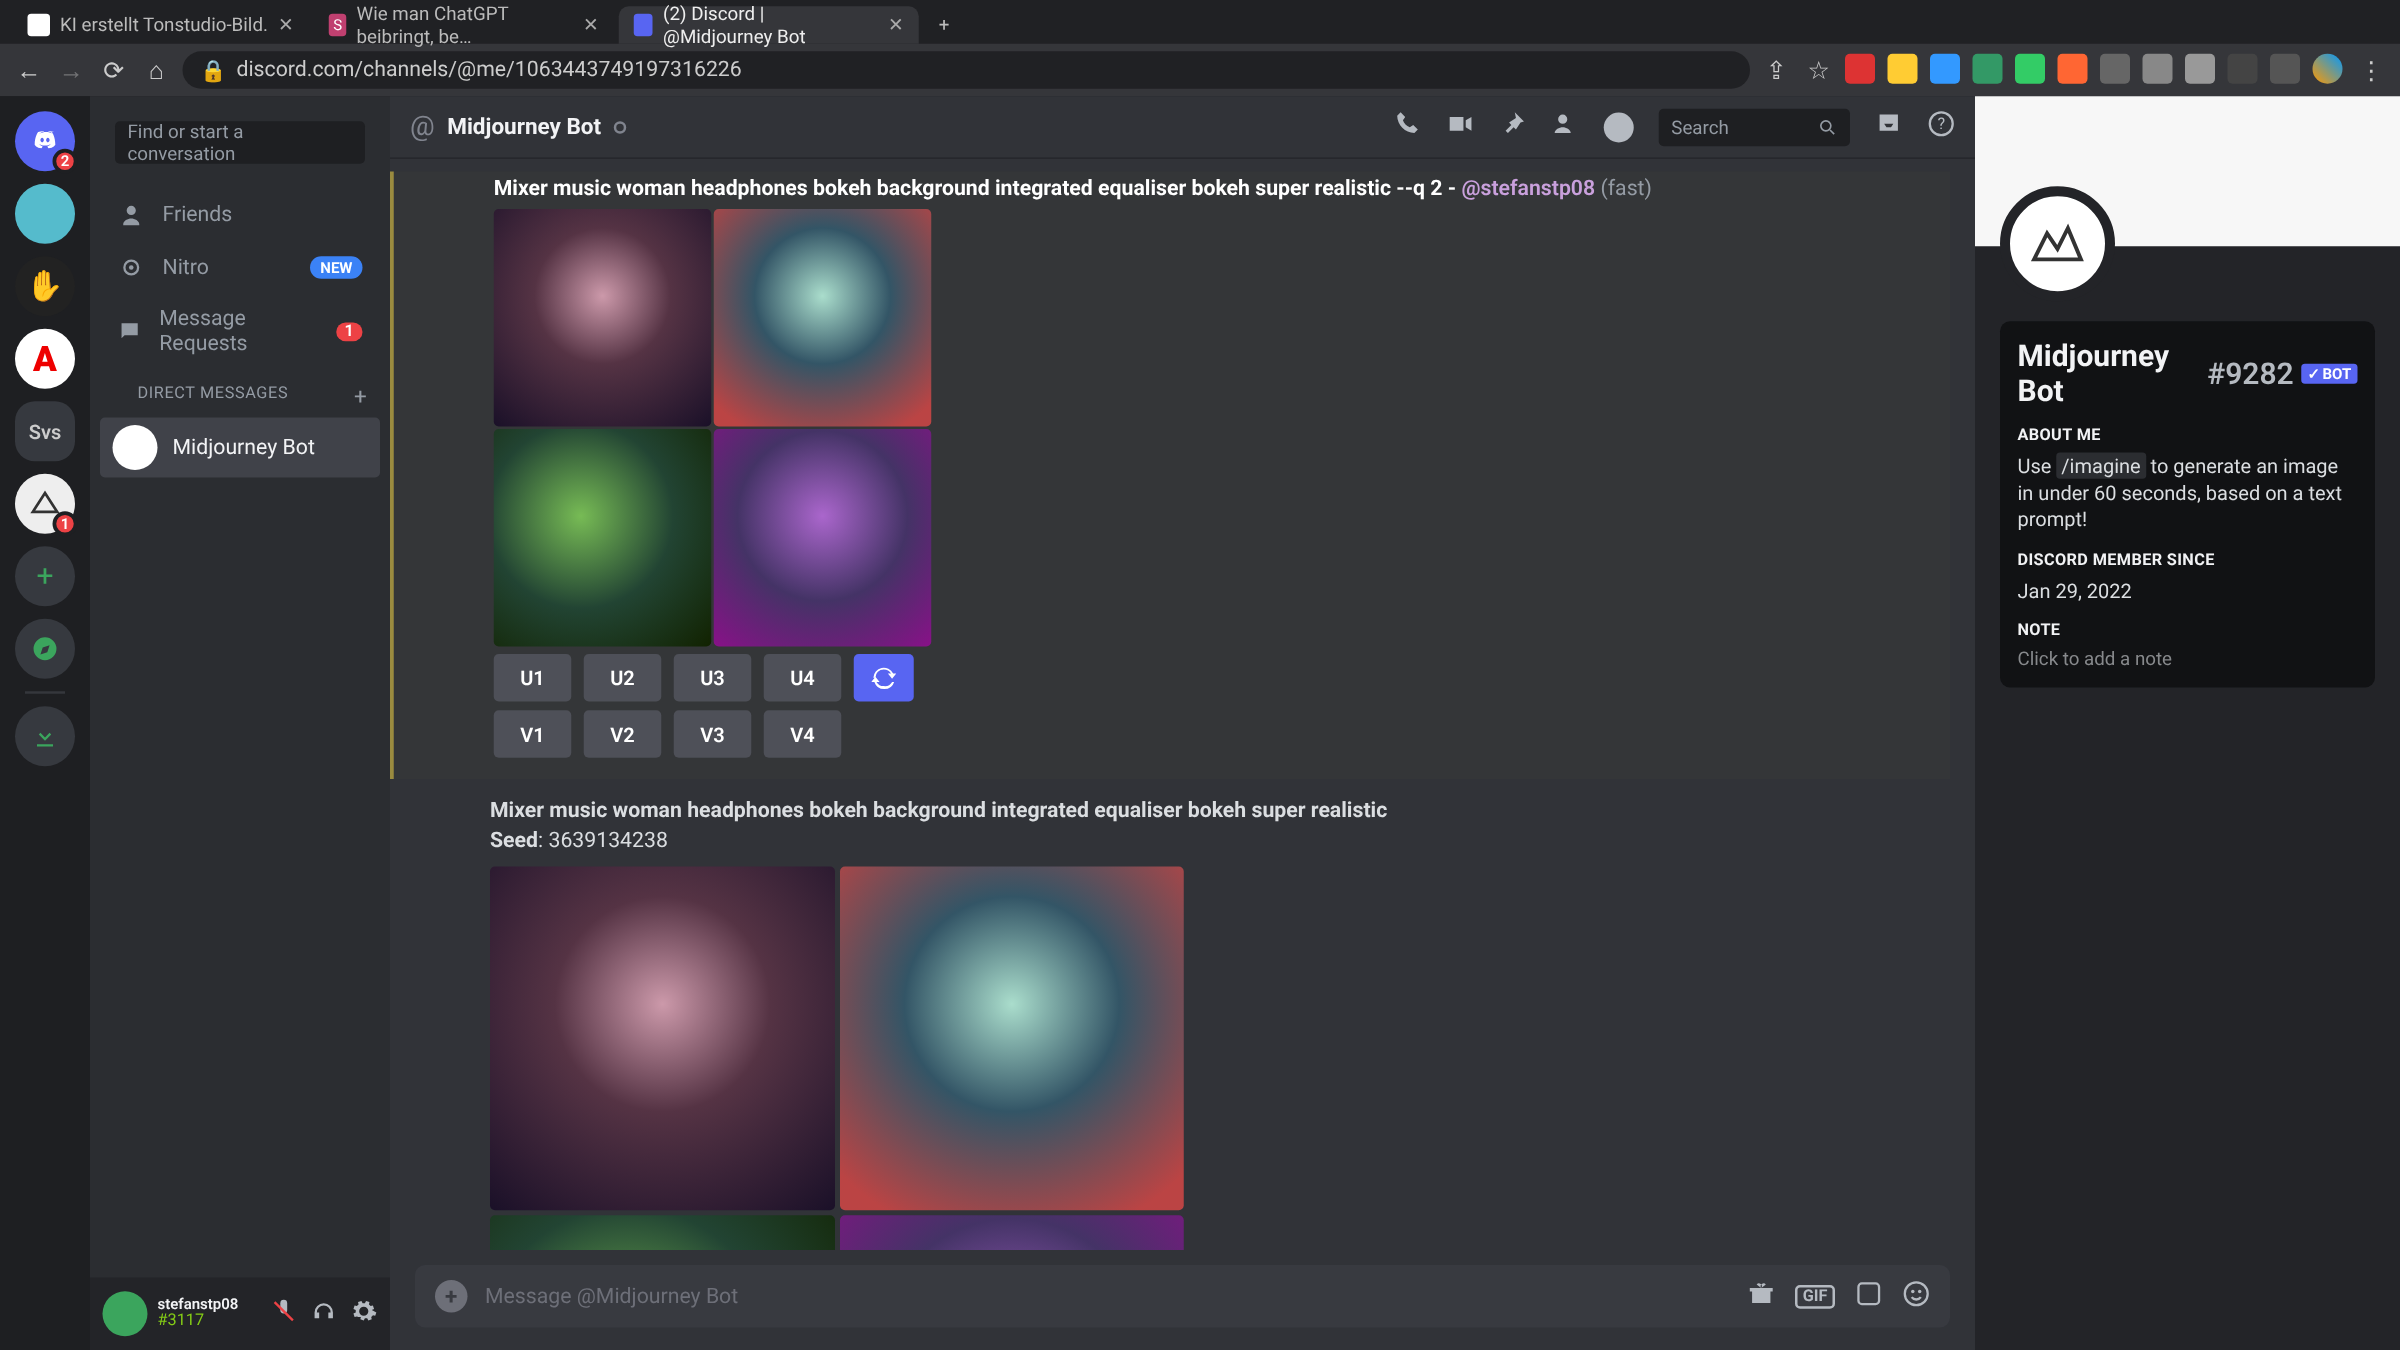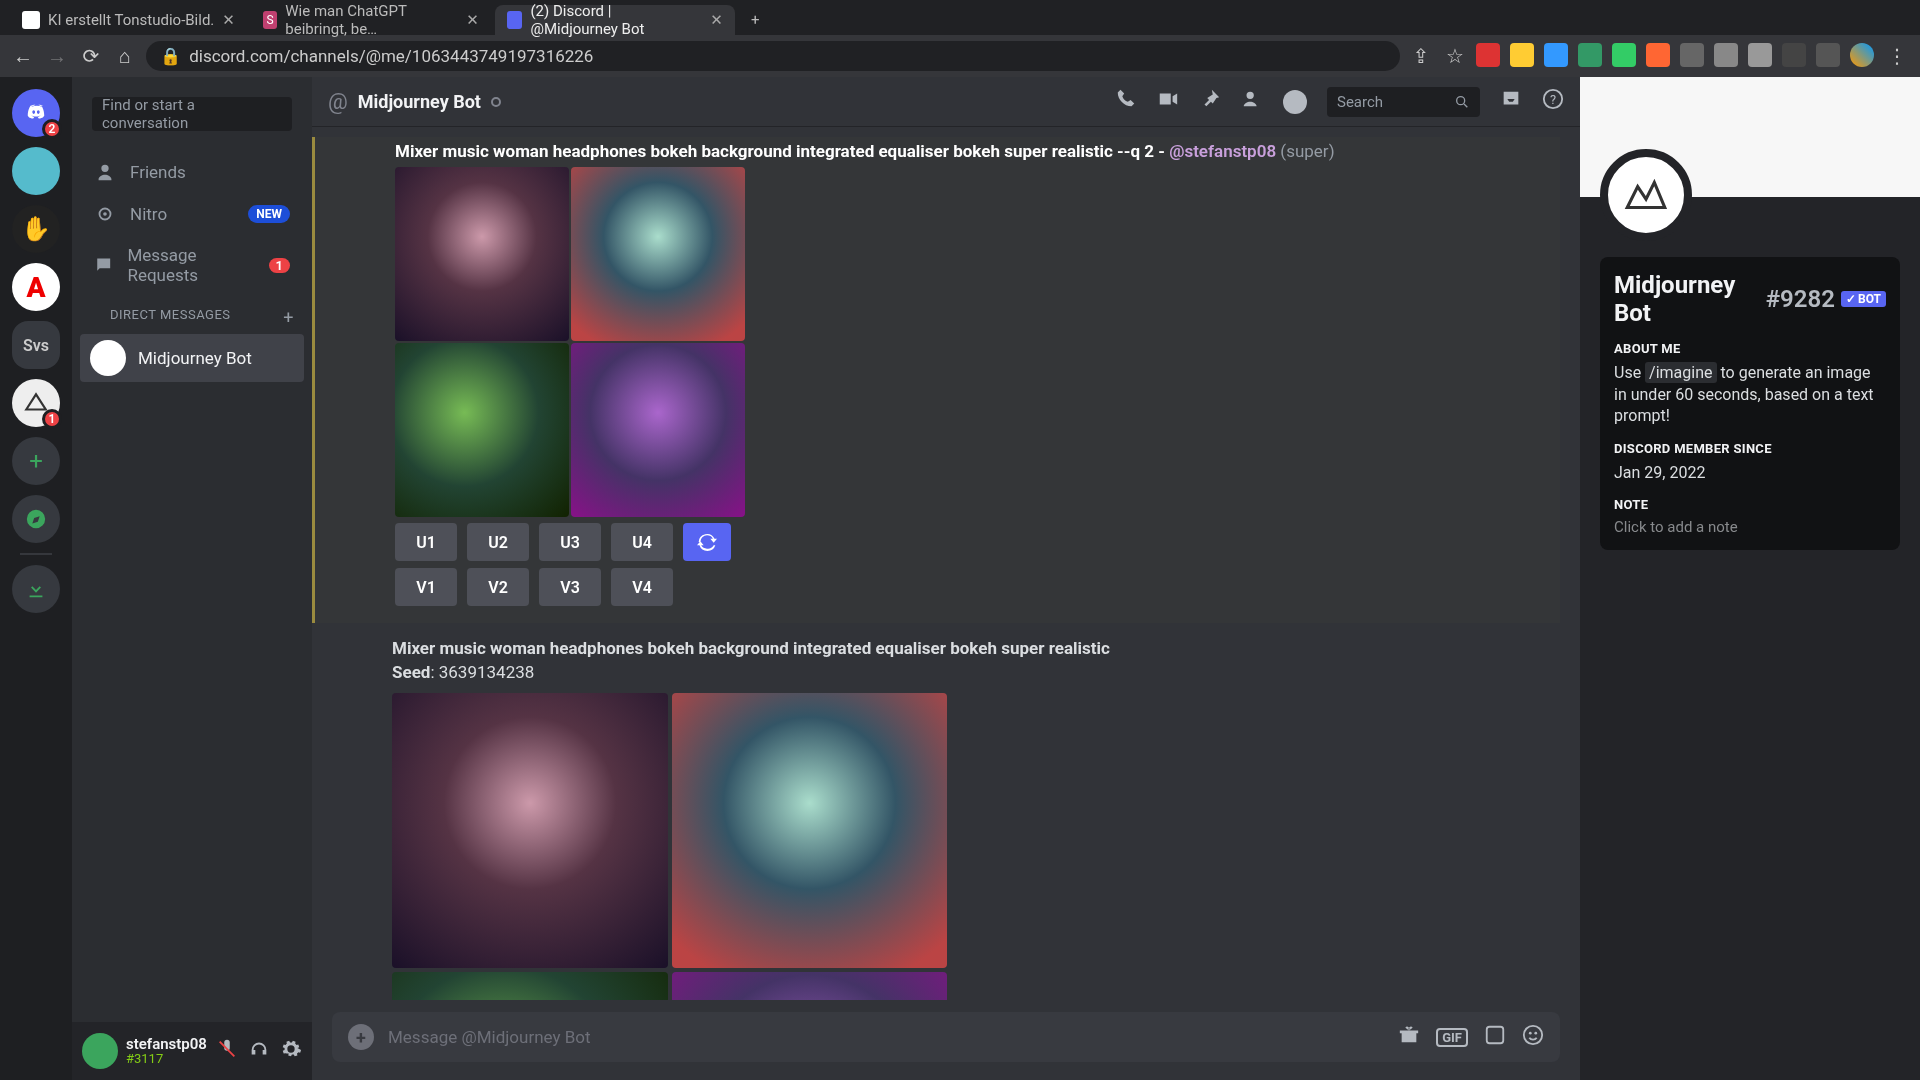--- a/index.html
+++ b/index.html
@@ -37,21 +37,21 @@
 .nav-item .count { margin-left:auto; background:#ed4245; color:#fff; border-radius:10px; padding:0 7px; font-size:13px; font-weight:600; }
 .dm-header { display:flex; justify-content:space-between; padding:12px 18px 4px; font-size:13px; color:#949ba4; letter-spacing:.5px; font-weight:400;margin-left:20px;}
 .dm-item { display:flex; align-items:center; padding:6px 10px; margin:2px 8px; border-radius:4px; gap:12px; }
 .dm-item.active { background:#404249; }
 .dm-avatar { width:36px; height:36px; border-radius:50%; background:#888; }
 .dm-item .txt { color:#f2f3f5; font-size:17px; }
 .dm-item .sub { color:#949ba4; font-size:13px; }
 .user-panel { margin-top:auto; background:#232428; height:58px; display:flex; align-items:center; padding:0 10px; gap:8px; }
 .user-panel .ava { width:36px; height:36px; border-radius:50%; background:#3ba55d; position:relative;}
 .user-panel .info { line-height:1.1; }
-.user-panel .name { color:#f2f3f5; font-size:15px; font-weight:600;}
+.user-panel .name { color:#f2f3f5; font-size:12px; font-weight:600;}
 .user-panel .disc { color:#84cc16; font-size:13px;}
 .user-panel .ctl { margin-left:auto; display:flex; gap:10px; color:#b5bac1; }
 
 .chat-area { flex:1; background:#313338; display:flex; flex-direction:column; position:relative;}
 .chat-header { height:50px; border-bottom:1px solid #232428; display:flex; align-items:center; padding:0 16px; gap:10px; }
 .chat-header .at { color:#80848e; font-size:22px;}
 .chat-header .title { font-weight:700; color:#f2f3f5; font-size:18px;}
 .header-icons { margin-left:auto; display:flex; gap:20px; color:#b5bac1; font-size:20px; align-items:center;}
 .head-search { background:#1e1f22; border-radius:4px; height:30px; width:153px; display:flex; align-items:center; padding:0 10px; font-size:15px; color:#949ba4; justify-content:space-between;}
 
@@ -88,21 +88,21 @@
 .pp-ava svg { width:50px; height:50px; }
 .pp-card { background:#111214; border-radius:8px; padding:14px; }
 .pp-name { font-size:24px; font-weight:700; color:#f2f3f5; display:flex; align-items:center; gap:6px;}
 .pp-name .disc { color:#b5bac1; font-weight:600;}
 .bot-tag { background:#5865f2; color:#fff; font-size:12px; padding:1px 5px; border-radius:3px; font-weight:700; display:inline-flex; align-items:center; gap:2px;}
 .section-h { font-size:13px; font-weight:700; color:#f2f3f5; margin:14px 0 6px; letter-spacing:.3px;}
 .about-text { font-size:16px; color:#dbdee1; line-height:1.35;}
 .about-text .cmd { background:#2b2d31; padding:1px 4px; border-radius:3px;}
 .note-input { color:#87898c; font-size:15px; margin-top:4px;}
 
-.new-badge { background:#1d4ed8; color:#fff; font-size:12px; padding:2px 8px; border-radius:10px; font-weight:700; margin-left:auto;}
+.new-badge { background:#3b82f6; color:#fff; font-size:12px; padding:2px 8px; border-radius:10px; font-weight:700; margin-left:auto;}
 
 svg.ico { width:22px; height:22px; fill:currentColor; }
 </style>
 </head>
 <body>
 
 <div class="chrome-top">
   <div class="tab">
     <span class="favicon" style="background:#fff"></span>
     <span>KI erstellt Tonstudio-Bild.</span>
@@ -279,21 +279,21 @@
             </svg></span>
       </div>
     </div>
 
     <div class="messages">
 
       <div class="msg">
         <div class="prompt-line">
           <span>Mixer music woman headphones bokeh background integrated equaliser bokeh super realistic --q 2 - </span>
           <span class="mention">@stefanstp08</span>
-          <span class="fast">(super)</span>
+          <span class="fast">(fast)</span>
         </div>
         <div class="img-grid">
           <div class="gen-img g1"></div>
           <div class="gen-img g2"></div>
           <div class="gen-img g3"></div>
           <div class="gen-img g4"></div>
         </div>
         <div class="btn-row">
           <button class="mj-btn">U1</button>
           <button class="mj-btn">U2</button>

